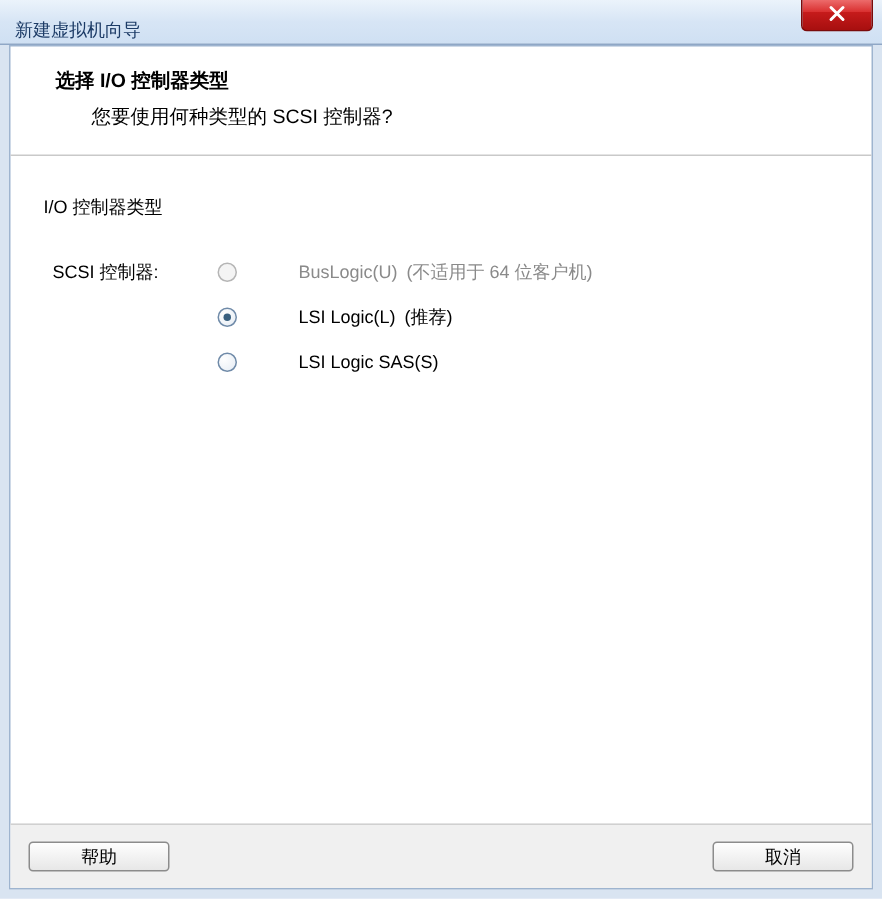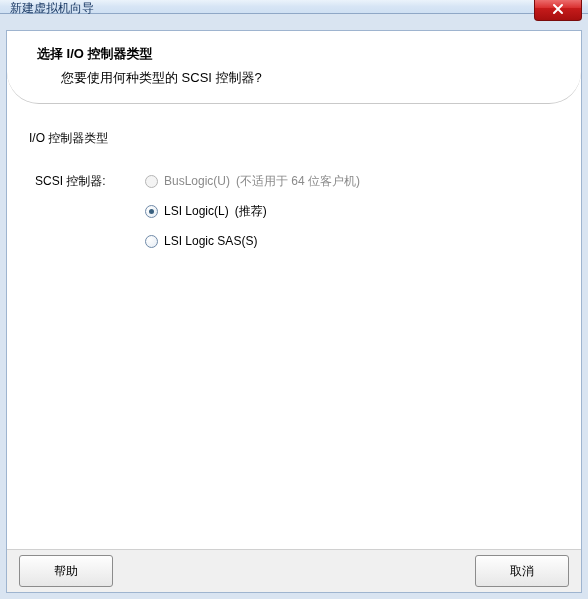--- a/index.html
+++ b/index.html
@@ -15,25 +15,25 @@
 
   .window {
     width: 588px;
     height: 599px;
     position: relative;
     box-sizing: border-box;
   }
 
   
   .titlebar {
-    height: 14px;
+    height: 30px;
     background: linear-gradient(to bottom, #ebf3fb 0%, #d7e5f5 50%, #cfe0f3 100%);
     border-bottom: 1px solid #8fa7c6;
     display: flex;
-    align-items: flex-start;
+    align-items: flex-end;
     padding-left: 10px;
     position: relative;
     box-sizing: border-box;
   }
   .titlebar .title {
     color: #1c3b66;
     font-size: 12px;
   }
   .close-btn {
     position: absolute;
@@ -61,21 +61,20 @@
     bottom: 6px;
     background: #ffffff;
     border: 1px solid #9eb4cf;
     box-sizing: border-box;
   }
 
   
   .header-panel {
     padding: 14px 20px 16px 30px;
     border-bottom: 1px solid #c9c9c9;
-    border-radius: 32px;
   }
   .header-panel .h-title {
     font-size: 13px;
     font-weight: bold;
     color: #000;
     margin-bottom: 6px;
   }
   .header-panel .h-sub {
     font-size: 13px;
     color: #000;
@@ -130,20 +129,21 @@
     position: absolute;
     left: 3px;
     top: 3px;
     width: 5px;
     height: 5px;
     background: #39607f;
     border-radius: 50%;
   }
   .opt-label {
     color: #000;
+    margin-left: 35px;
   }
   .opt-label.disabled {
     color: #8a8a8a;
   }
   .opt-note {
     color: #000;
   }
   .opt-note.disabled {
     color: #8a8a8a;
   }
@@ -157,21 +157,21 @@
     height: 42px;
     border-top: 1px solid #d0d0d0;
     background: #f0f0f0;
     display: flex;
     align-items: center;
     padding: 0 12px;
   }
   .footer .spacer { flex: 1; }
   .btn {
     min-width: 94px;
-    height: 32px;
+    height: 20px;
     margin-left: 8px;
     background: linear-gradient(to bottom, #fefefe, #e7e7e7);
     border: 1px solid #8c8c8c;
     border-radius: 3px;
     font-size: 12px;
     font-family: inherit;
     display: inline-flex;
     align-items: center;
     justify-content: center;
     padding: 0 20px;

